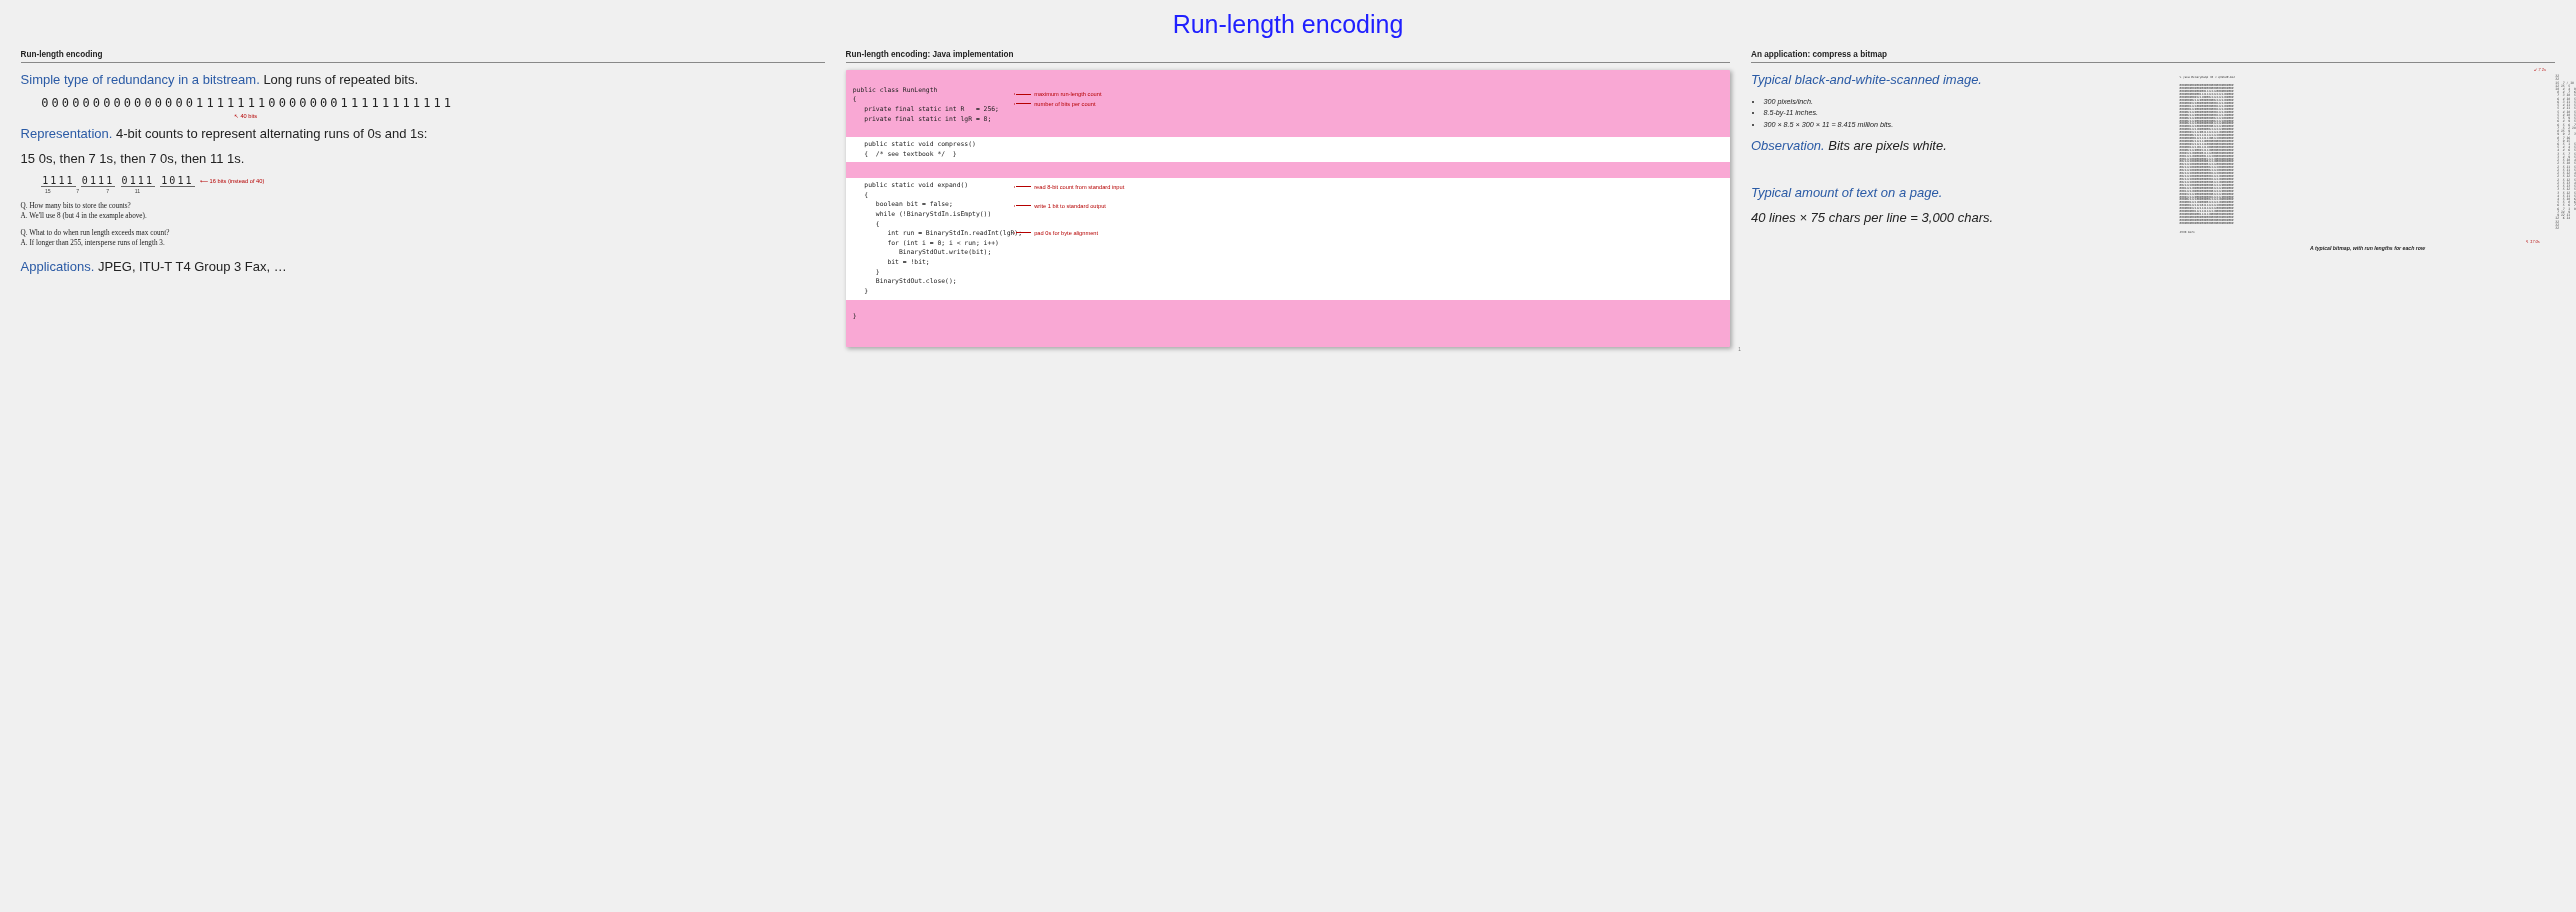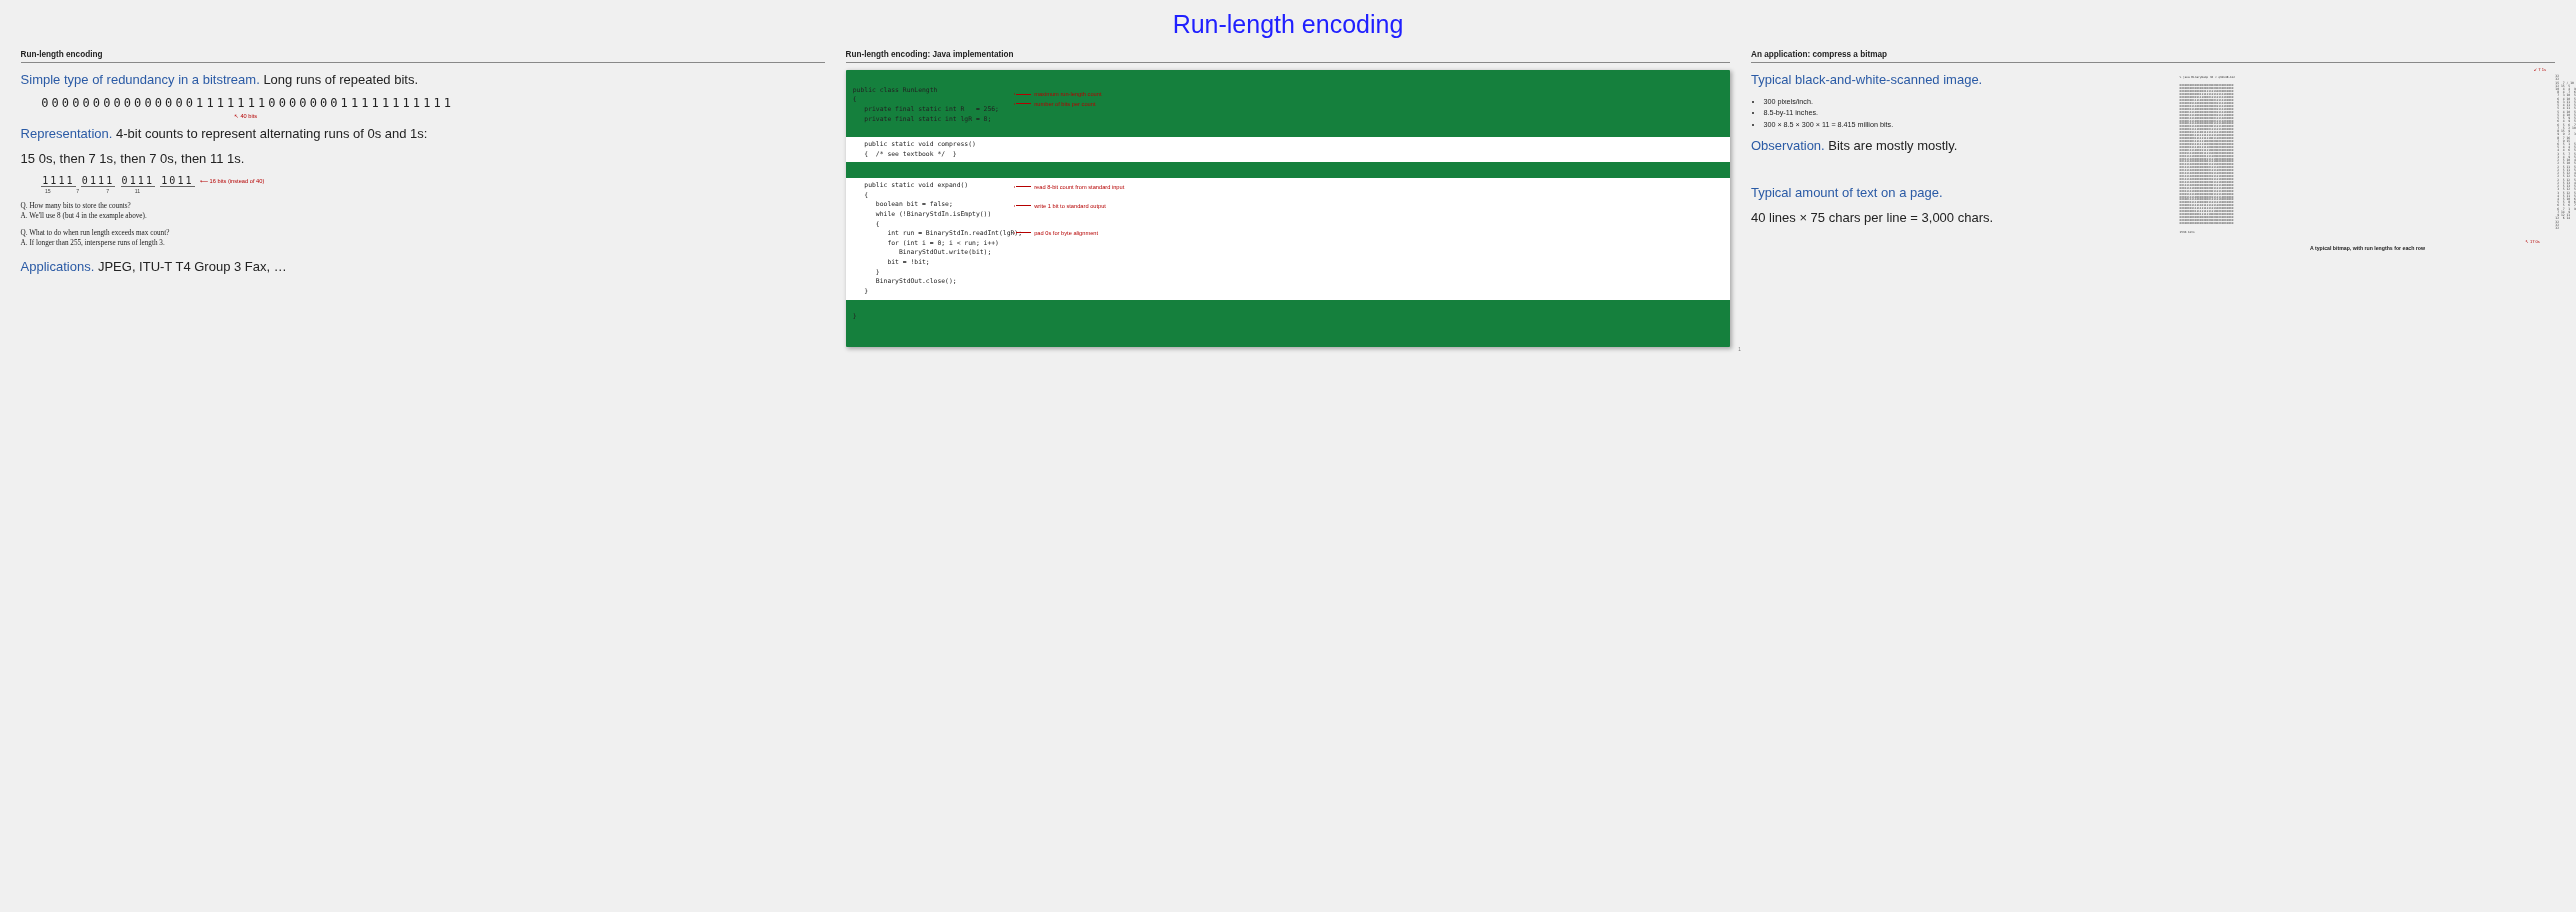--- a/index.html
+++ b/index.html
@@ -37,21 +37,21 @@
   .para { font-size: 13px; margin-bottom: 6.2px; line-height: 1.5; }
   .bitstring { font-family: monospace; font-size: 12px; letter-spacing: 3.1px; margin: 4.1px 0 1px 20.6px; }
   .note40 { text-align: right; max-width: 216px; margin-left: 20.6px; margin-bottom: 4.1px; }
   .repr-row { display: flex; align-items: center; gap: 5.2px; margin: 4.1px 0 1px 20.6px; }
   .nibble-group { display:inline-block; border-bottom:0.5px solid #666; padding: 0 1px; font-family:monospace; letter-spacing:2.1px; font-size:10px; }
   .subrow { margin-left:20.6px; font-size:5.2px; color:#444; display:flex; gap:16.5px; }
   .subrow span { display:inline-block; width:13.4px; text-align:center; }
   .qa { margin-top: 8.2px; margin-bottom: 7.2px; }
   .qa div { font-size:7.2px; margin-bottom:2.1px;font-family:Liberation Serif, serif; }
   .code-box {
-    background: #15803d;
+    background: #f9a8d4;
     border-radius: 1px;
     padding: 6.2px 0 6.2px 0;
     box-shadow: 1.5px 1.5px 4.1px rgba(0,0,0,0.3);
     font-family: monospace;
     font-size: 6.4px;
     line-height: 1.5;
     white-space: pre;
     position: relative;
   }
   .code-box .pad { padding-left: 7.2px; }
@@ -75,21 +75,21 @@
     line-height: 1.05;
     white-space: pre;
     color: #333;
     position: relative;
   }
   .bitmap-runs {
     position:absolute; right:-26px; top:5.2px;
     font-family: monospace; font-size:3.1px; line-height:1.05; color:#444; white-space:pre;
   }
   .bitmap-caption { font-size:5.2px; font-weight:700; text-align:center; margin-top:3.1px; }
-  .right-flex { display:flex; gap:11px; }
+  .right-flex { display:flex; gap:11px;font-style:italic; }
   .right-text { flex:1; }
   .right-bitmap { flex:0.9; position:relative; }
   .tiny-red { color:#b50000; font-size:4.1px; position:absolute; }
   .page-num { position:absolute; right:-10.3px; bottom:-5.2px; font-size:4.6px; color:#777; }
 </style>
 </head>
 <body>
 
 <h1 class="main-title">Run-length encoding</h1>
 
@@ -191,21 +191,21 @@
     <div class="section-title">An application:  compress a bitmap</div>
 
     <div class="right-flex">
       <div class="right-text">
         <p class="para"><span class="blue">Typical black-and-white-scanned image.</span></p>
         <ul class="bullets">
           <li>300 pixels/inch.</li>
           <li>8.5-by-11 inches.</li>
           <li>300 × 8.5 × 300 × 11 = 8.415 million bits.</li>
         </ul>
-        <p class="para"><span class="blue">Observation.</span><span> Bits are mostly mostly.</span></p>
+        <p class="para"><span class="blue">Observation.</span><span> Bits are pixels white.</span></p>
         <div style="height:20.6px"></div>
         <p class="para"><span class="blue">Typical amount of text on a page.</span></p>
         <p class="para">40 lines × 75 chars per line = 3,000 chars.</p>
       </div>
 
       <div class="right-bitmap">
         <span class="tiny-red" style="top:-3.1px; right:9.3px;">↙ <span>7 1s</span></span>
         <div class="bitmap-block">
           <div>% java BinaryDump 32 &lt; q32x48.bin</div>
           <div id="bitmap-rows">00000000000000000000000000000000

